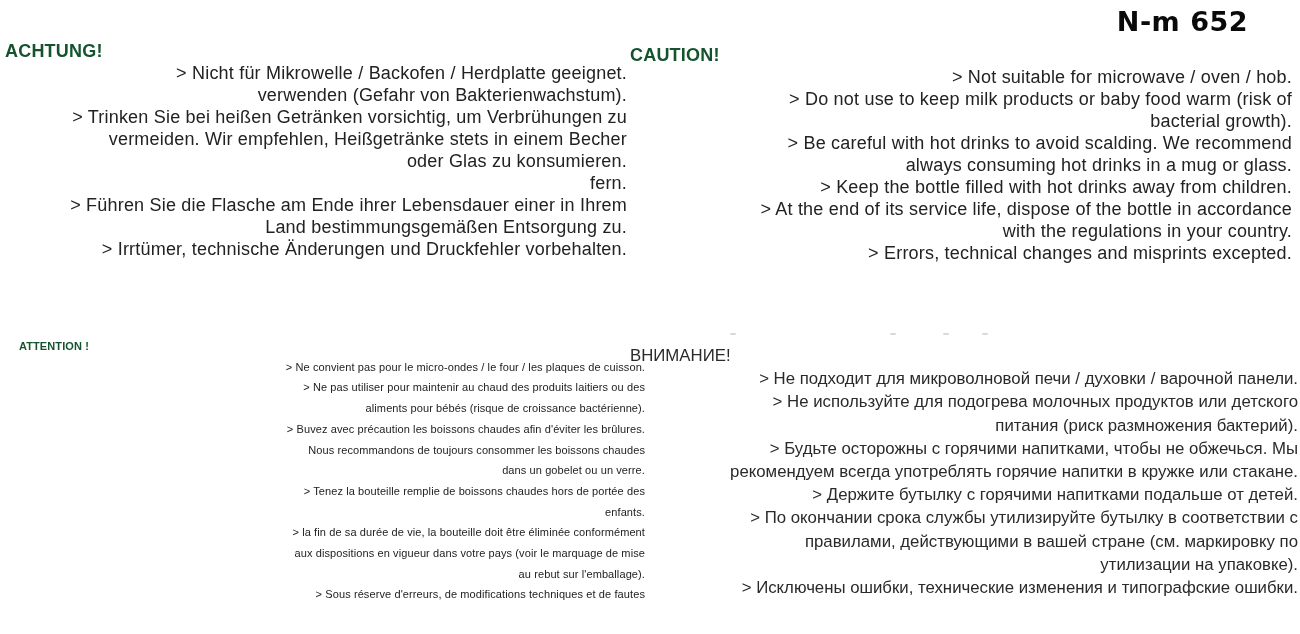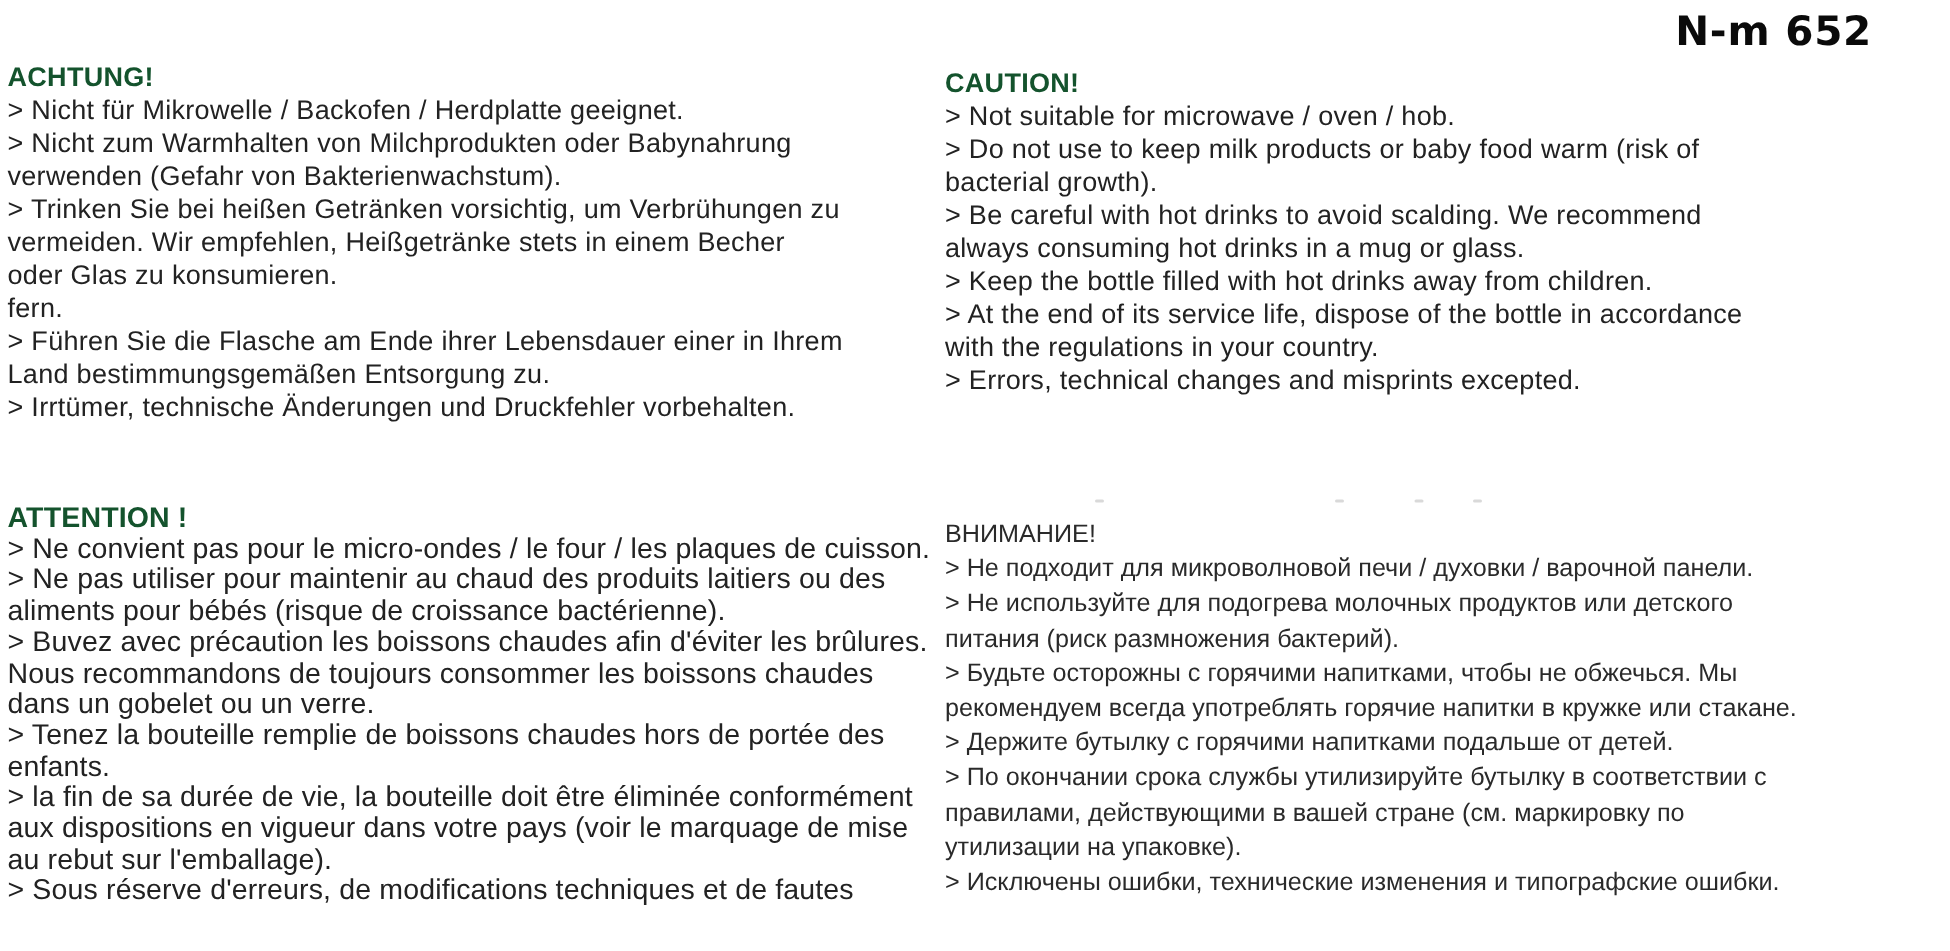--- a/index.html
+++ b/index.html
@@ -31,20 +31,21 @@
   }
   .block .heading {
     margin: 0;
     font-weight: 700;
     color: #14532d;
     font-size: inherit;
     line-height: inherit;
   }
   .block .line {
     white-space: nowrap;
+    text-align: right;
   }
   
   .block-de {
     left: 5px;
     top: 40px;
     width: 622px;
     font-size: 18px;
     line-height: 22px;
     letter-spacing: 0.2px;
   }
@@ -52,24 +53,24 @@
   .block-en {
     left: 630px;
     top: 44px;
     width: 662px;
     font-size: 18px;
     line-height: 22px;
     letter-spacing: 0.2px;
   }
   
   .block-fr {
-    left: 5px;
+    left: 19px;
     top: 336px;
     width: 626px;
-    font-size: 19px;
+    font-size: 11px;
     line-height: 20.7px;
     letter-spacing: 0.1px;
   }
   
   .block-ru {
     left: 630px;
     top: 344px;
     width: 668px;
     font-size: 16.8px;
     line-height: 23.2px;
@@ -105,21 +106,20 @@
 <body>
 
 <div class="page">
 
   <div class="doc-code">N-m 652</div>
 
   <section class="block block-de">
     <h2 class="heading">ACHTUNG!</h2>
     <div class="lines">
         <div class="line">&gt; Nicht für Mikrowelle / Backofen / Herdplatte geeignet.</div>
-        <div class="line">&gt; Nicht zum Warmhalten von Milchprodukten oder Babynahrung</div>
         <div class="line">verwenden (Gefahr von Bakterienwachstum).</div>
         <div class="line">&gt; Trinken Sie bei heißen Getränken vorsichtig, um Verbrühungen zu</div>
         <div class="line">vermeiden. Wir empfehlen, Heißgetränke stets in einem Becher</div>
         <div class="line">oder Glas zu konsumieren.</div>
         <div class="line">fern.</div>
         <div class="line">&gt; Führen Sie die Flasche am Ende ihrer Lebensdauer einer in Ihrem</div>
         <div class="line">Land bestimmungsgemäßen Entsorgung zu.</div>
         <div class="line">&gt; Irrtümer, technische Änderungen und Druckfehler vorbehalten.</div>
       </div>
   </section>

